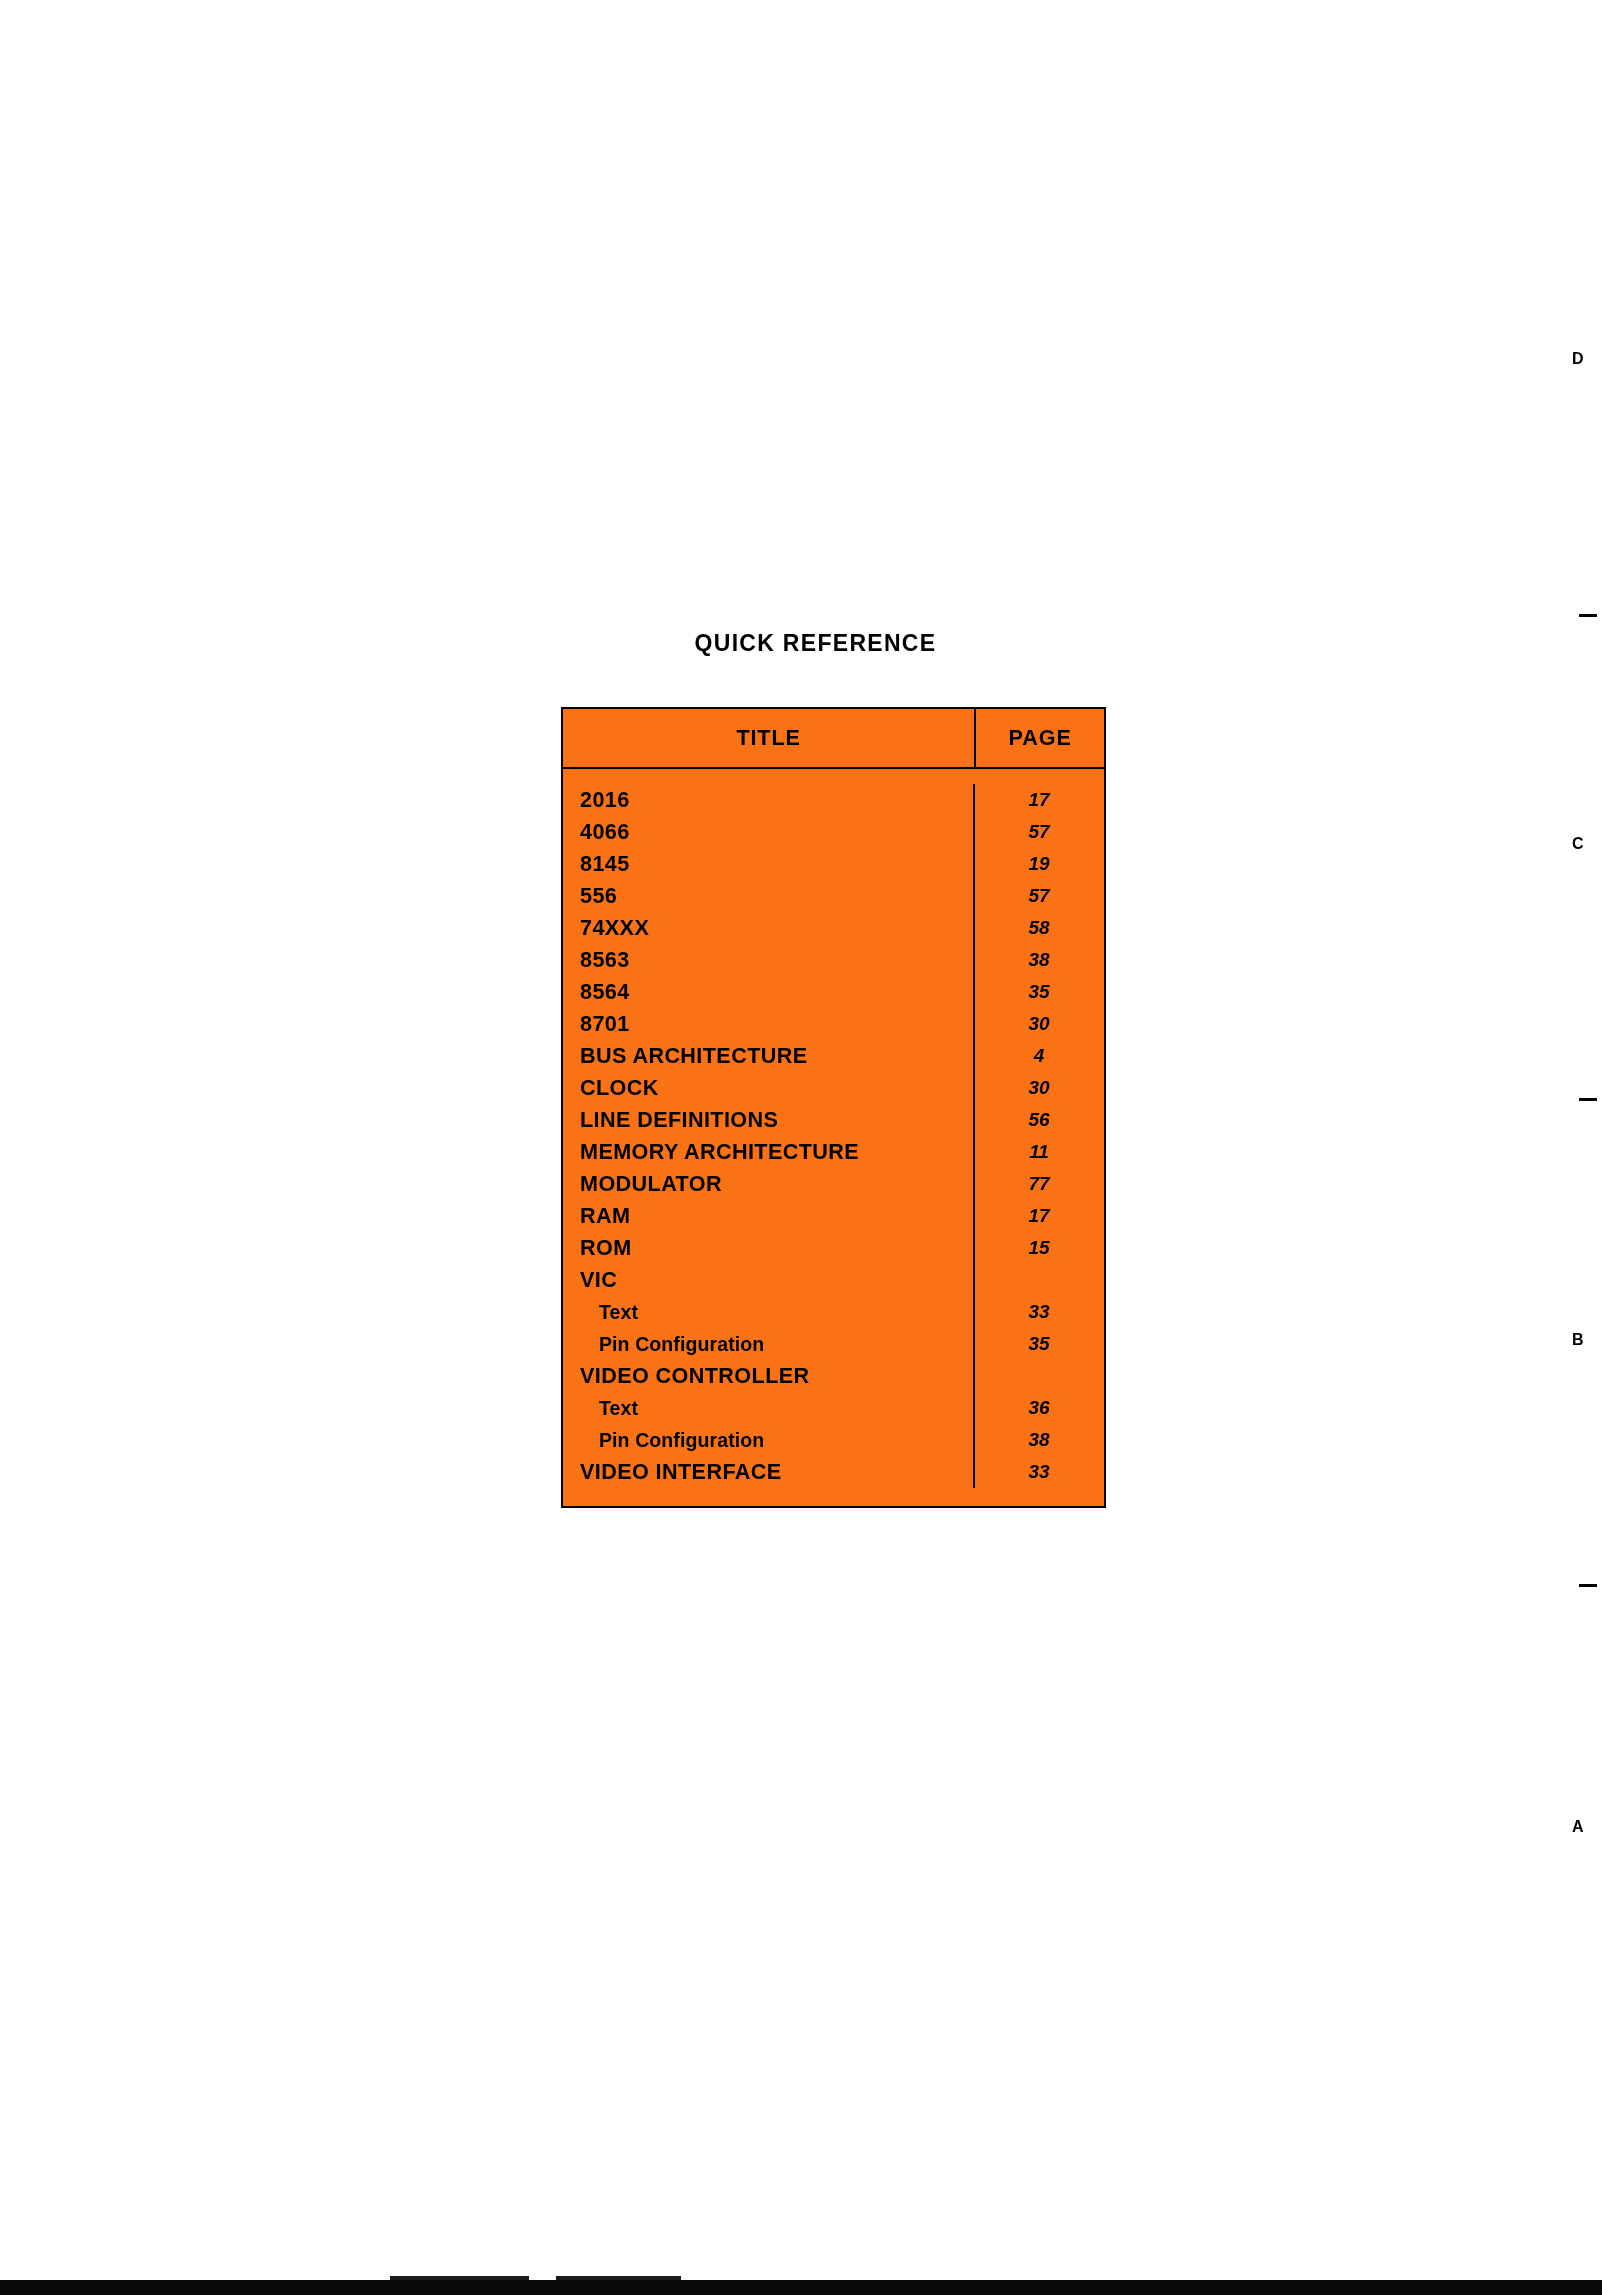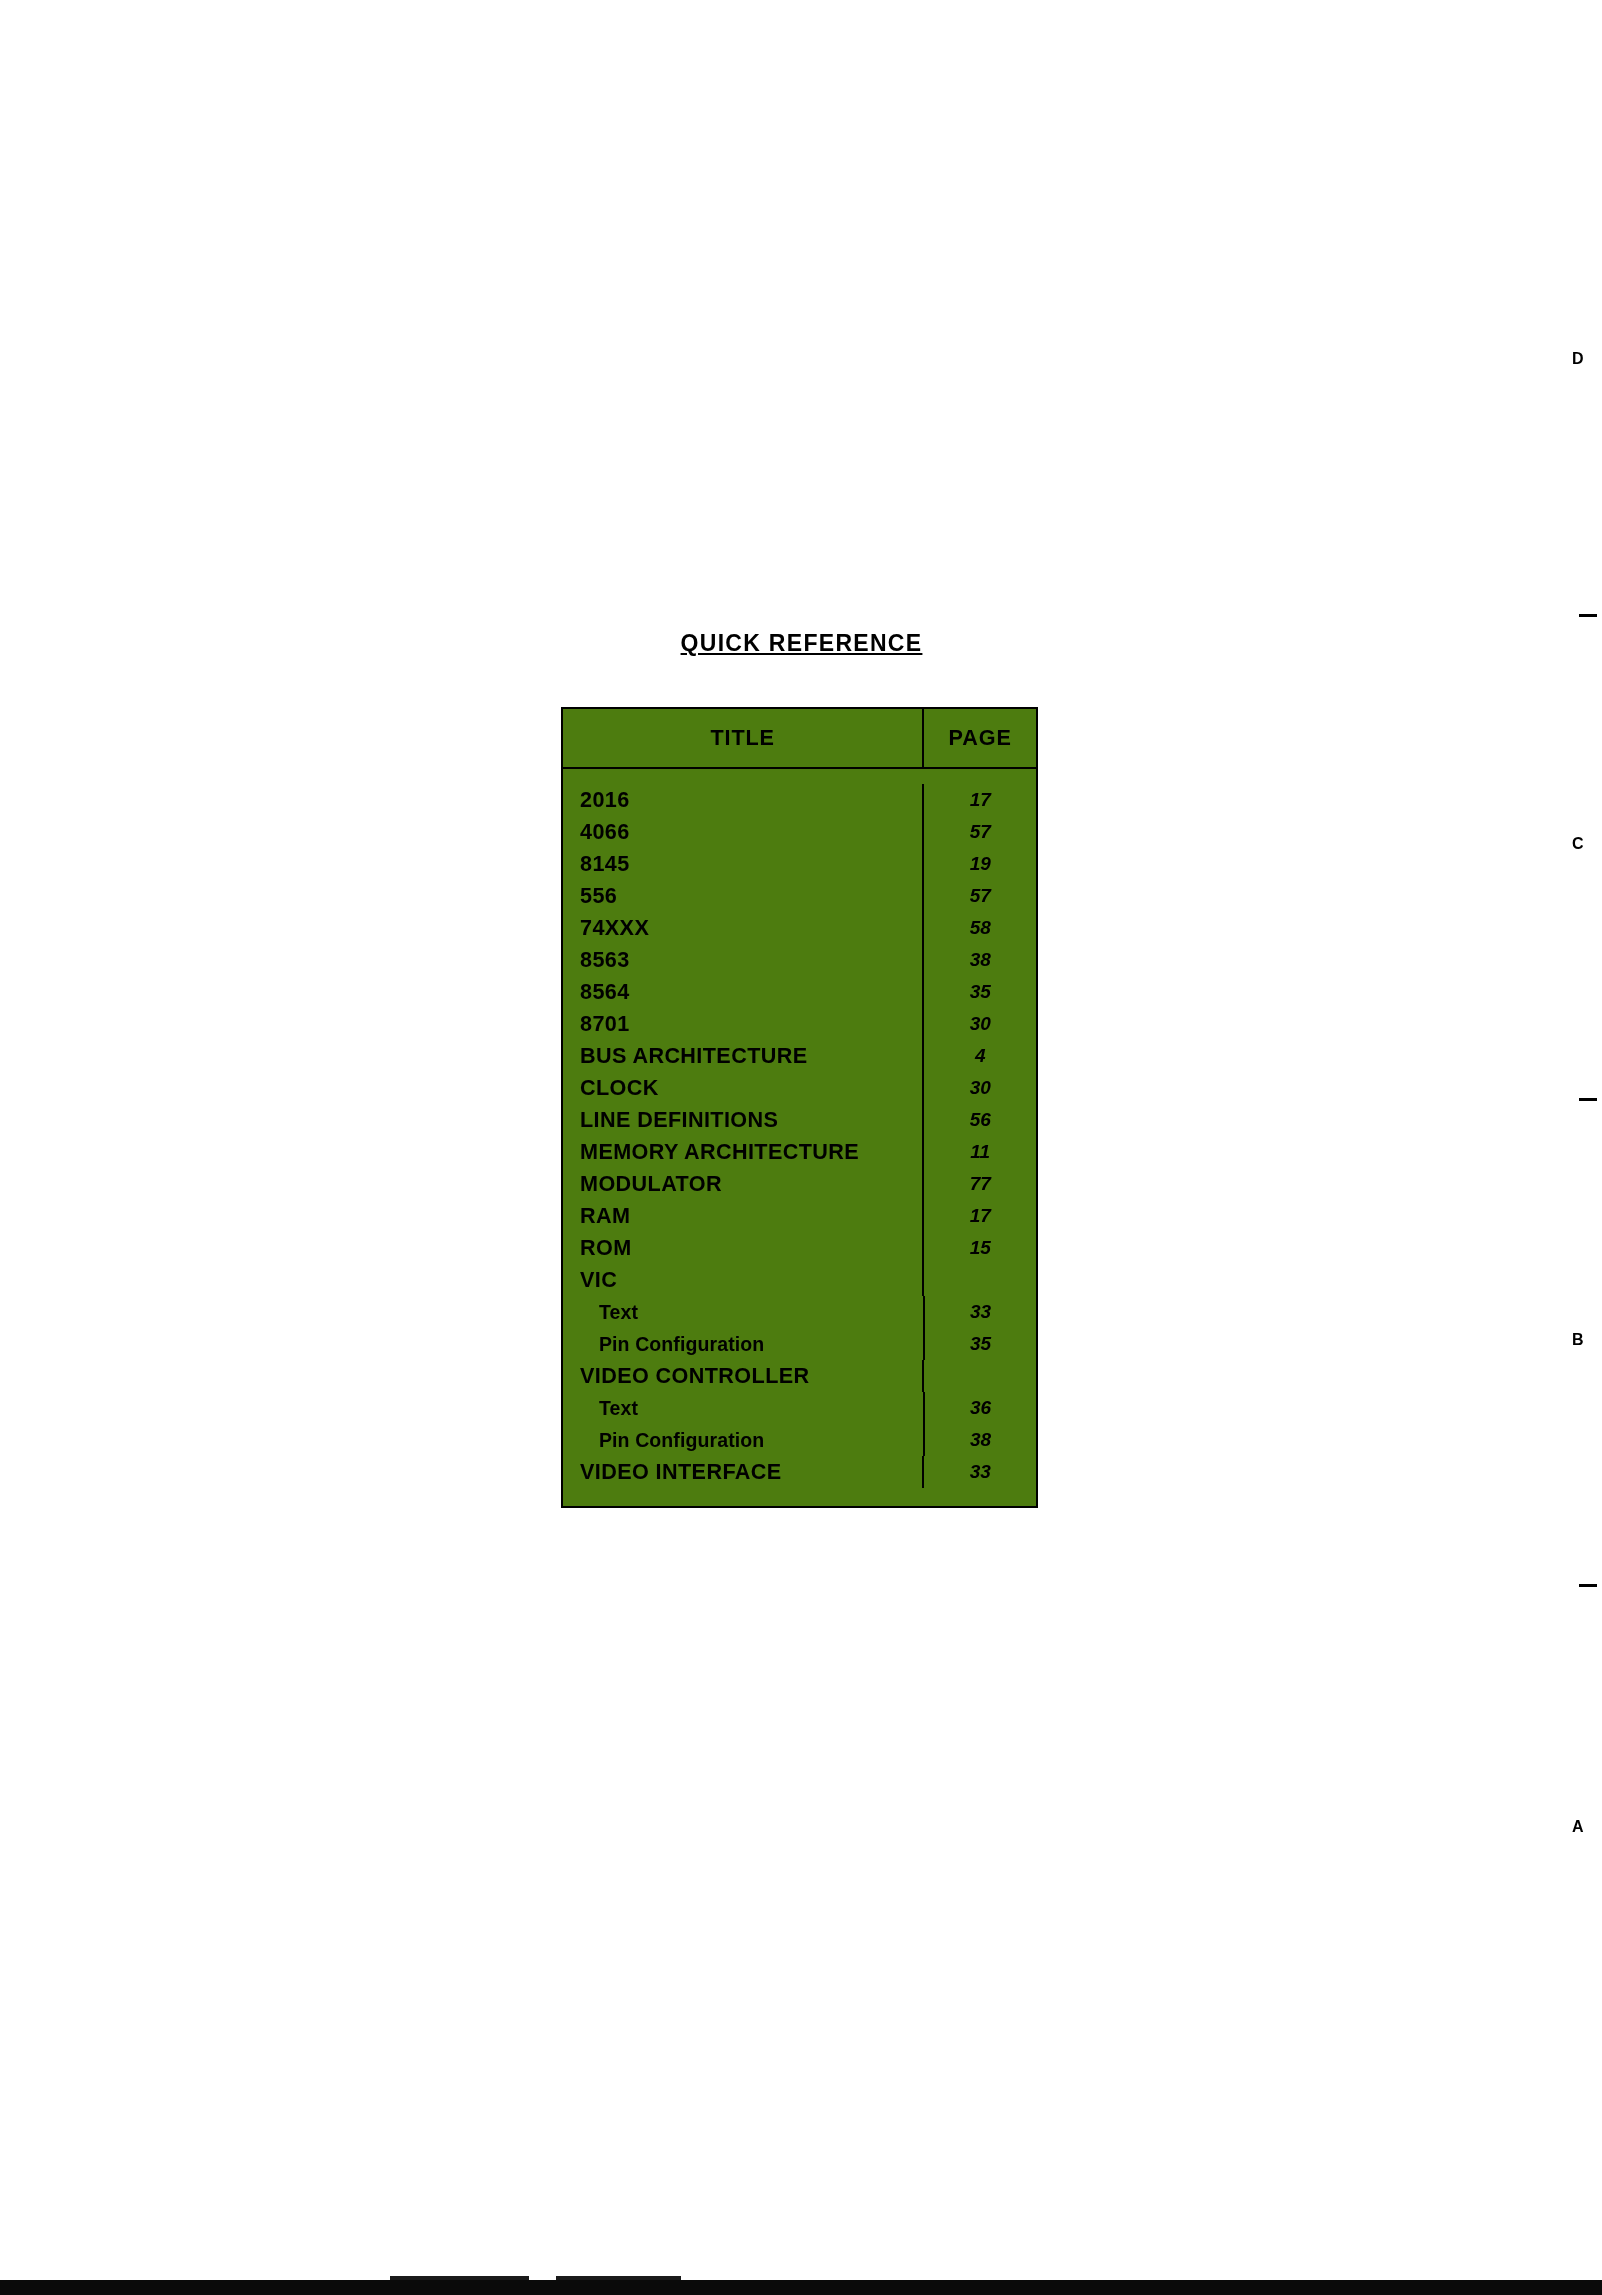--- a/index.html
+++ b/index.html
@@ -51,35 +51,34 @@
   }
   .bottom-bar-notch {
     position: absolute;
     bottom: 15.3px;
     height: 3.5px;
     background: #1a1a1a;
   }
   
   .title-wrap {
     position: absolute;
-    left: 530px;
+    left: 544px;
     top: 630px;
     width: 543px;
     text-align: center;
-    text-decoration: underline;
   }
 
   .qr-table {
     position: absolute;
     left: 561px;
     top: 707px;
-    width: 477px;
+    width: 545px;
     border: 2.8px solid #000000;
     box-sizing: border-box;
-    background: #4d7c0f;
+    background: #f97316;
   }
   .qr-head {
     display: flex;
     height: 58px;
     border-bottom: 2.8px solid #000000;
   }
   .qr-head .col-title,
   .qr-head .col-page {
     display: flex;
     align-items: center;

